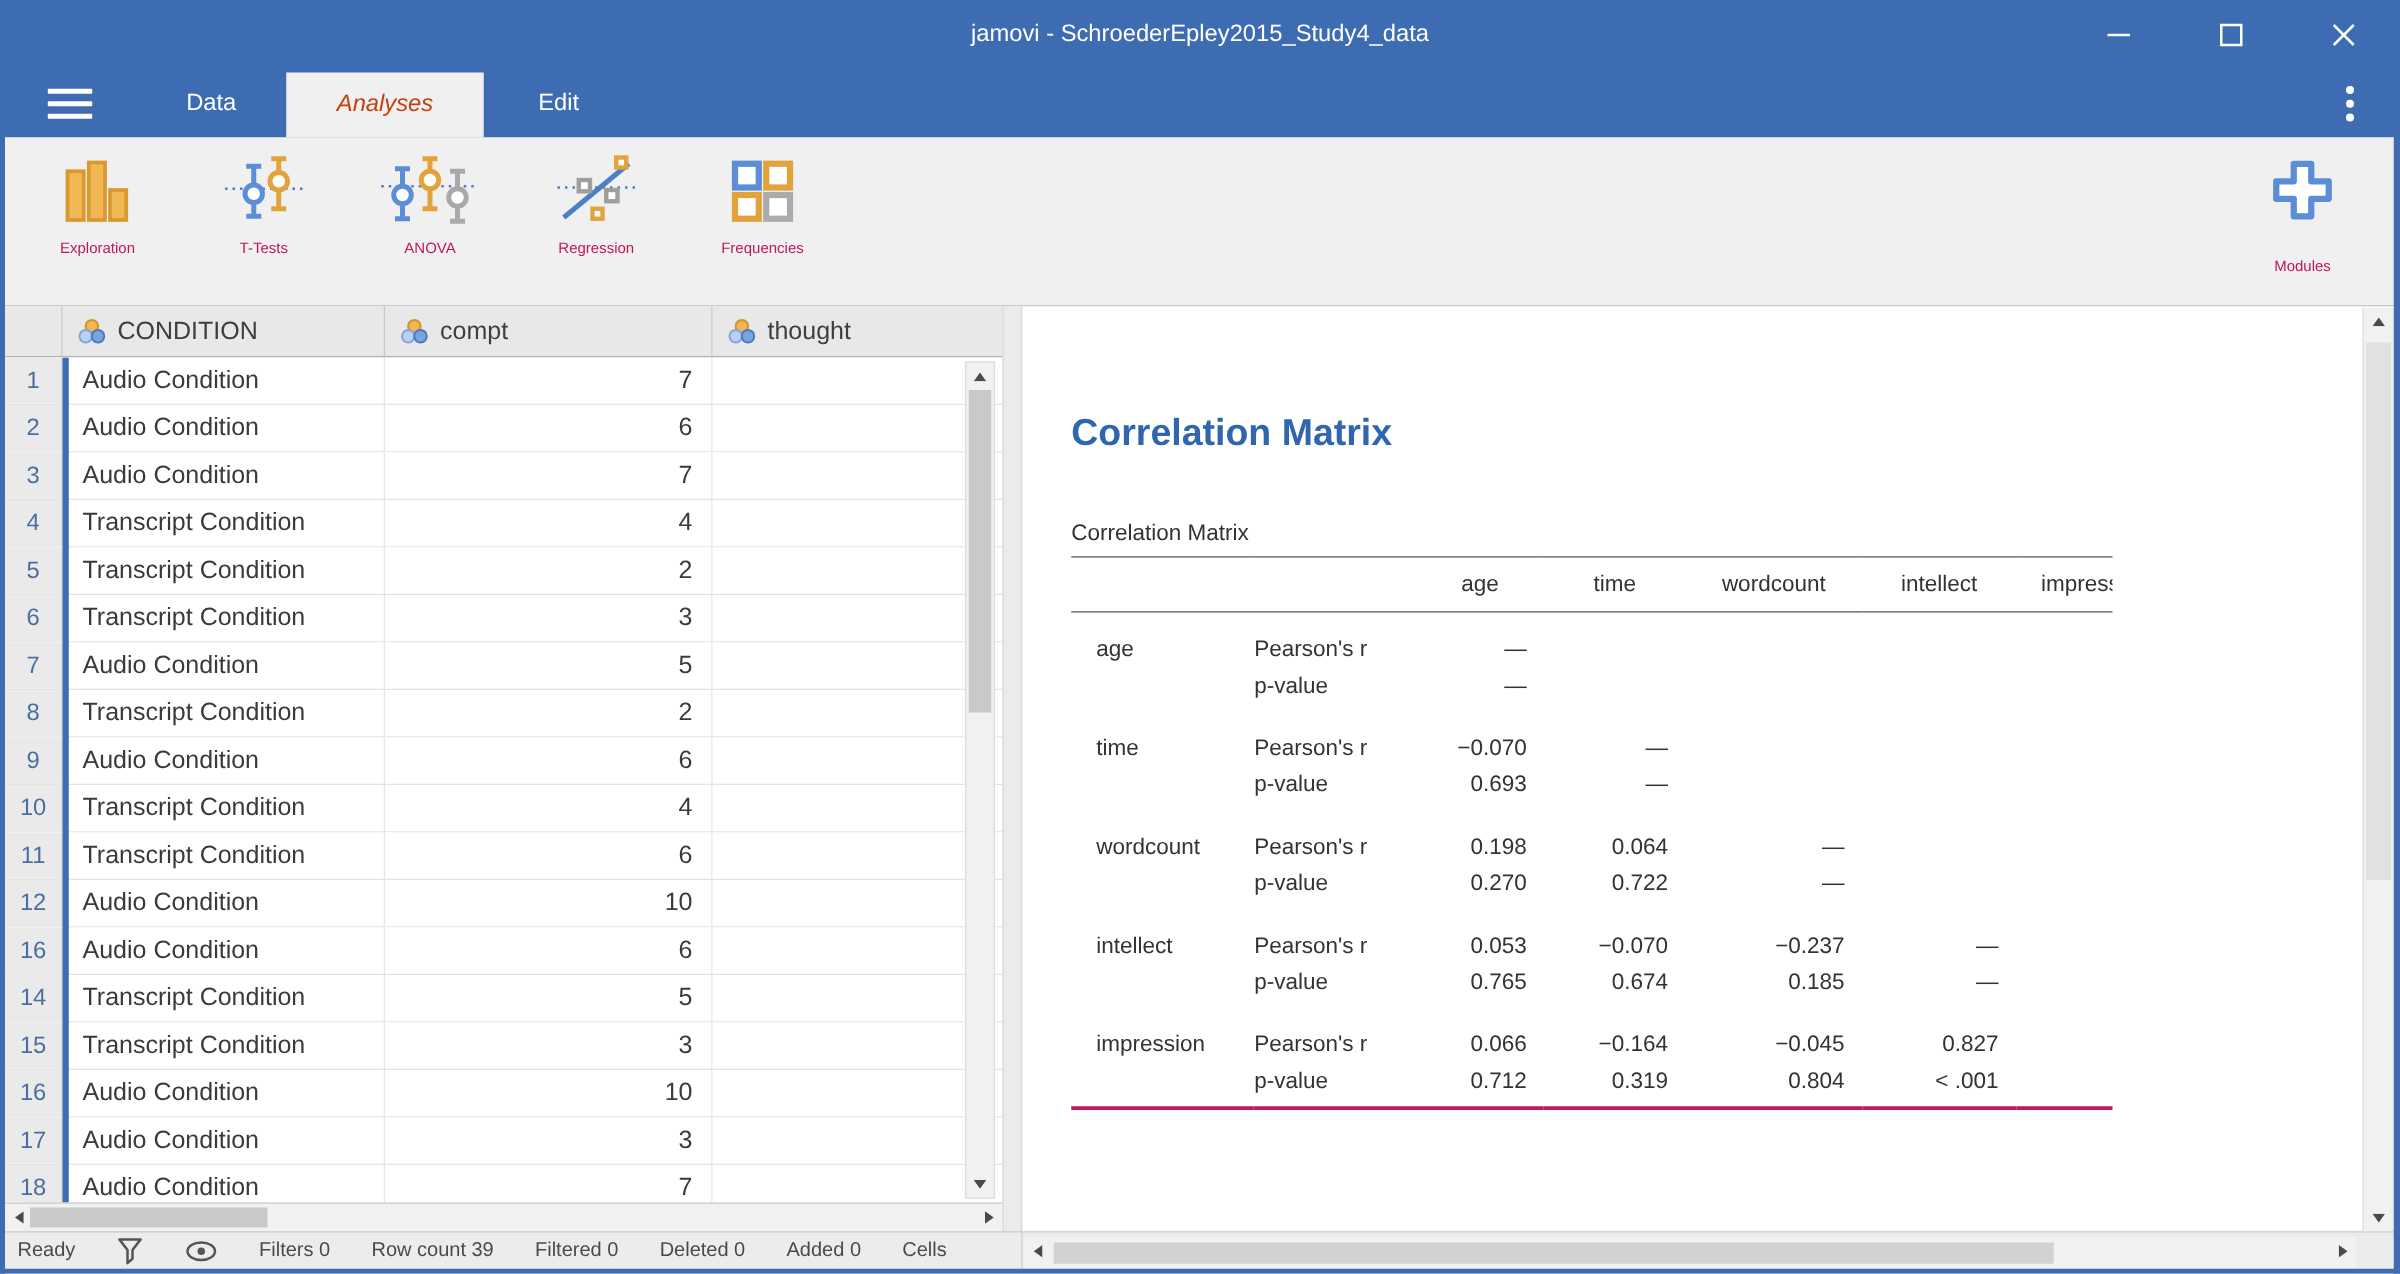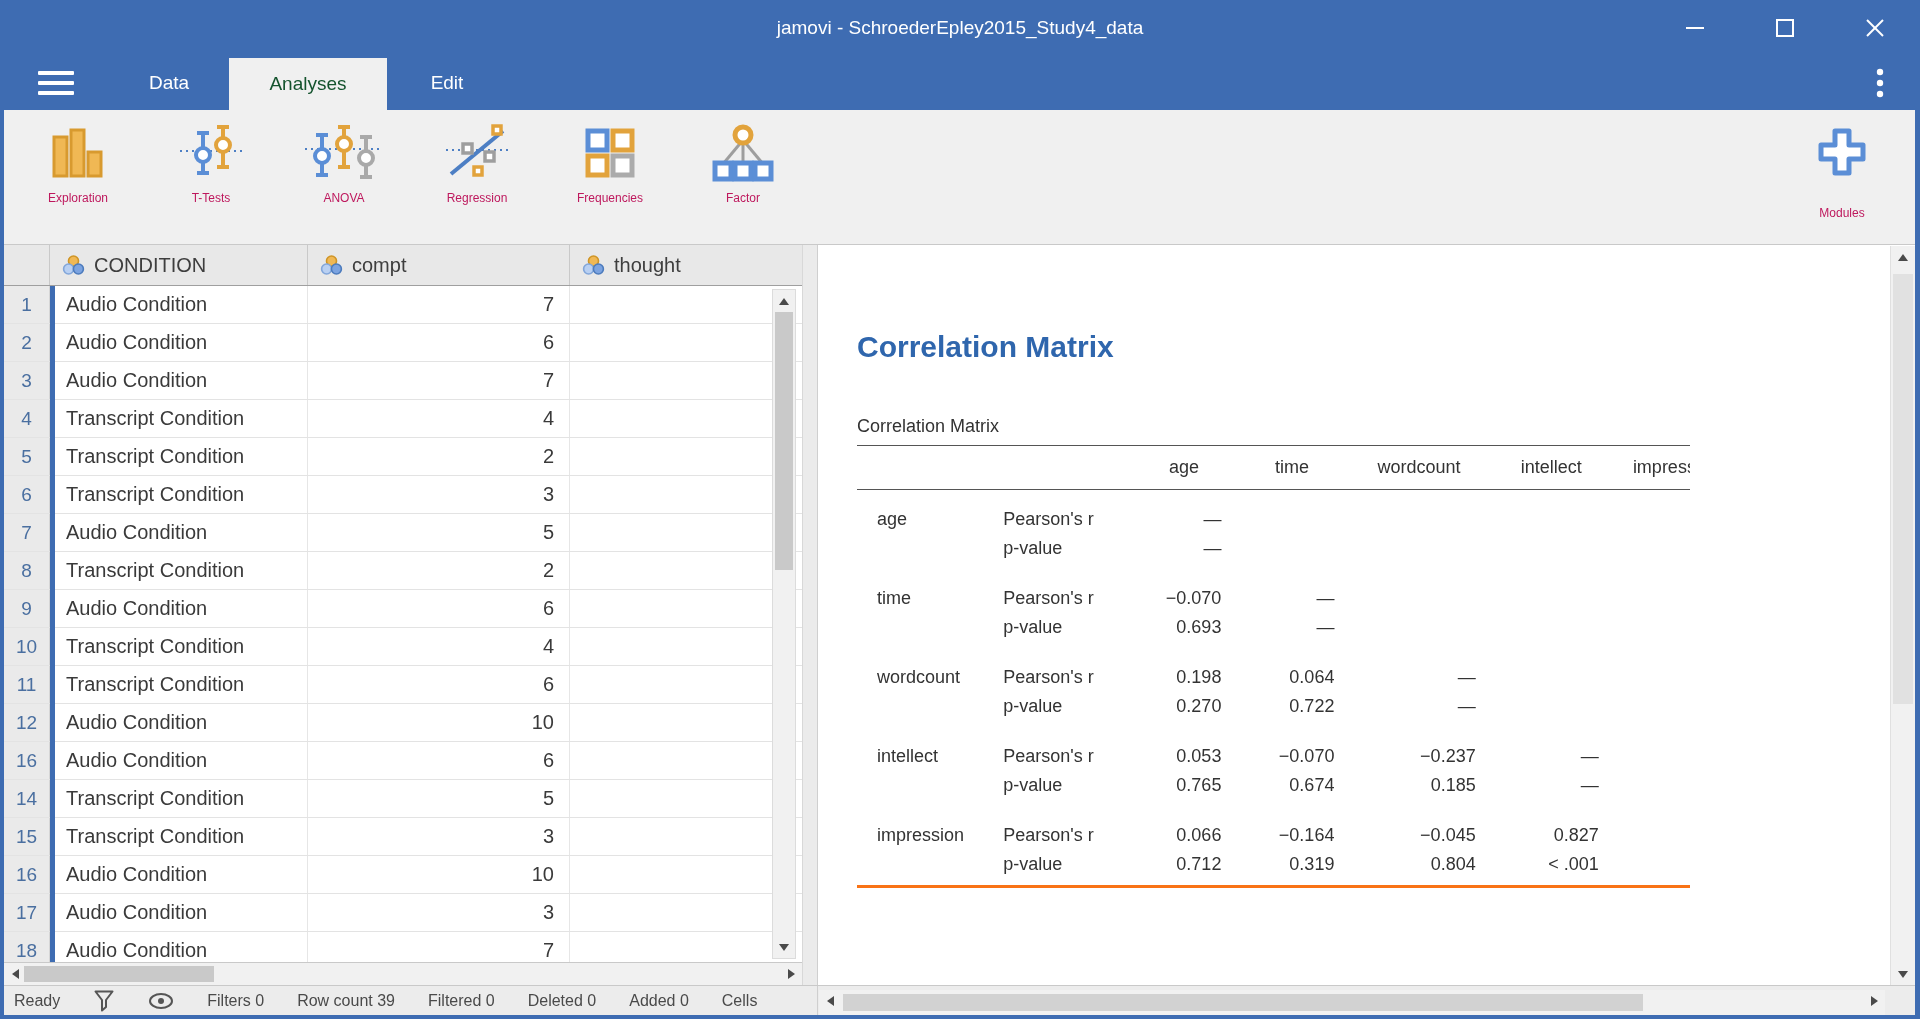--- a/index.html
+++ b/index.html
@@ -15,21 +15,21 @@
   .titlebar { position:absolute; top:0; left:0; right:0; height:56px; background:#3e6cb2; }
   .title { position:absolute; left:0; right:0; top:0; height:56px; line-height:56px; text-align:center; color:#fff; font-size:19px; }
   .win-controls { position:absolute; right:0; top:0; height:56px; display:flex; }
   .win-btn { width:90px; height:56px; display:flex; align-items:center; justify-content:center; cursor:default; }
 
   
   .tabbar { position:absolute; top:56px; left:0; right:0; height:54px; background:#3e6cb2; display:flex; align-items:stretch; }
   .hamburger { width:56px; margin-left:28px; display:flex; align-items:center; justify-content:center; }
   .tab-spacer { width:25px; }
   .tab { min-width:120px; display:flex; align-items:center; justify-content:center; color:#fff; font-size:19px; }
-  .tab.active { background:#f0f0f0; color:#14532d; min-width:158px; margin-top:2px; }
+  .tab.active { background:#f0f0f0; color:#c2410c; min-width:158px; margin-top:2px;font-style:italic; }
   .dots-btn { position:absolute; right:20px; top:0; height:54px; width:40px; display:flex; align-items:center; justify-content:center; }
 
   
   .ribbon { position:absolute; top:110px; left:0; right:0; height:135px; background:#f0f0f0; border-bottom:1px solid #c9c9c9; display:flex; align-items:flex-start; gap:21px; }
   .rbtn { width:112px; margin-top:14px; display:flex; flex-direction:column; align-items:center; gap:9px; }
   .rbtn:first-of-type { margin-left:22px; }
   .rbtn svg { display:block; }
   .rlabel { font-size:12px; color:#be185d; white-space:nowrap; }
   .modules-btn { margin-left:auto; margin-right:26px; margin-top:14px; width:104px; display:flex; flex-direction:column; align-items:center; gap:24px; }
 
@@ -57,21 +57,21 @@
   .hthumb { position:absolute; left:20px; top:3px; width:190px; height:16px; background:#c9c9c9; }
   .harrow { position:absolute; top:0; height:22px; width:14px; display:flex; align-items:center; justify-content:center; }
   .harrow.left { left:4px; } .harrow.right { right:4px; }
 
   .pane-gap { position:absolute; top:245px; left:802px; width:16px; height:740px; background:#ebebeb; border-left:1px solid #d8d8d8; border-right:1px solid #cfcfcf; }
 
   
   .results { position:absolute; top:246px; left:818px; width:872px; height:739px; background:#fff; overflow:hidden; padding:84px 0 0 39px; }
   .res-heading { font-size:30px; font-weight:bold; color:#2f66ad; }
   .rtable-title { margin-top:52px; font-size:18px; color:#333; }
-  table.corr { border-collapse:collapse; margin-top:8px; width:883px; border-top:1px solid #555; border-bottom:3px solid #f97316; }
+  table.corr { border-collapse:collapse; margin-top:8px; width:883px; border-top:1px solid #555; border-bottom:3px solid #be185d; }
   table.corr th { font-weight:normal; font-size:18px; color:#333; text-align:center; height:44px; border-bottom:1px solid #555; }
   table.corr td { font-size:18px; color:#333; }
   td.rowname { text-align:left; padding-left:20px; }
   td.stat { text-align:left; }
   td.val { text-align:right; padding-right:14px; }
   tr.r-row td { padding-top:19px; padding-bottom:4px; }
   tr.p-row td { padding-top:4px; padding-bottom:10px; }
 
   .res-vscroll { position:absolute; left:1890px; top:246px; width:25px; height:739px; background:#f1f1f1; border-left:1px solid #e0e0e0; z-index:40; }
   .res-vthumb { position:absolute; left:2px; right:2px; top:28px; height:430px; background:#e1e1e1; }
@@ -209,32 +209,20 @@
     <div class="rbtn">
       <svg width="56" height="58" viewBox="0 0 56 58">
         <rect x="6" y="7" width="19" height="19" fill="#fff" stroke="#5b8ed6" stroke-width="5"></rect>
         <rect x="31" y="7" width="19" height="19" fill="#fff" stroke="#e2a33c" stroke-width="5"></rect>
         <rect x="6" y="32" width="19" height="19" fill="#fff" stroke="#e2a33c" stroke-width="5"></rect>
         <rect x="31" y="32" width="19" height="19" fill="#fff" stroke="#ababab" stroke-width="5"></rect>
       </svg>
       <div class="rlabel">Frequencies</div>
     </div>
 
-    <div class="rbtn">
-      <svg width="64" height="58" viewBox="0 0 64 58">
-        <line x1="32" y1="16" x2="12" y2="40" stroke="#9e9e9e" stroke-width="3"></line>
-        <line x1="32" y1="16" x2="32" y2="40" stroke="#9e9e9e" stroke-width="3"></line>
-        <line x1="32" y1="16" x2="52" y2="40" stroke="#9e9e9e" stroke-width="3"></line>
-        <circle cx="32" cy="11" r="8" fill="#fff" stroke="#e2a33c" stroke-width="5"></circle>
-        <rect x="4" y="39" width="16" height="16" fill="#fff" stroke="#5b8ed6" stroke-width="5"></rect>
-        <rect x="24" y="39" width="16" height="16" fill="#fff" stroke="#5b8ed6" stroke-width="5"></rect>
-        <rect x="44" y="39" width="16" height="16" fill="#fff" stroke="#5b8ed6" stroke-width="5"></rect>
-      </svg>
-      <div class="rlabel">Factor</div>
-    </div>
 
     <div class="modules-btn">
       <svg width="56" height="58" viewBox="0 0 56 58">
         <path d="M21 7 h14 v14 h14 v14 h-14 v14 h-14 v-14 H7 V21 h14 Z" fill="#fff" stroke="#5b8ed6" stroke-width="5" stroke-linejoin="round"></path>
       </svg>
       <div class="rlabel">Modules</div>
     </div>
   </div>
 
   <div class="sheet">

